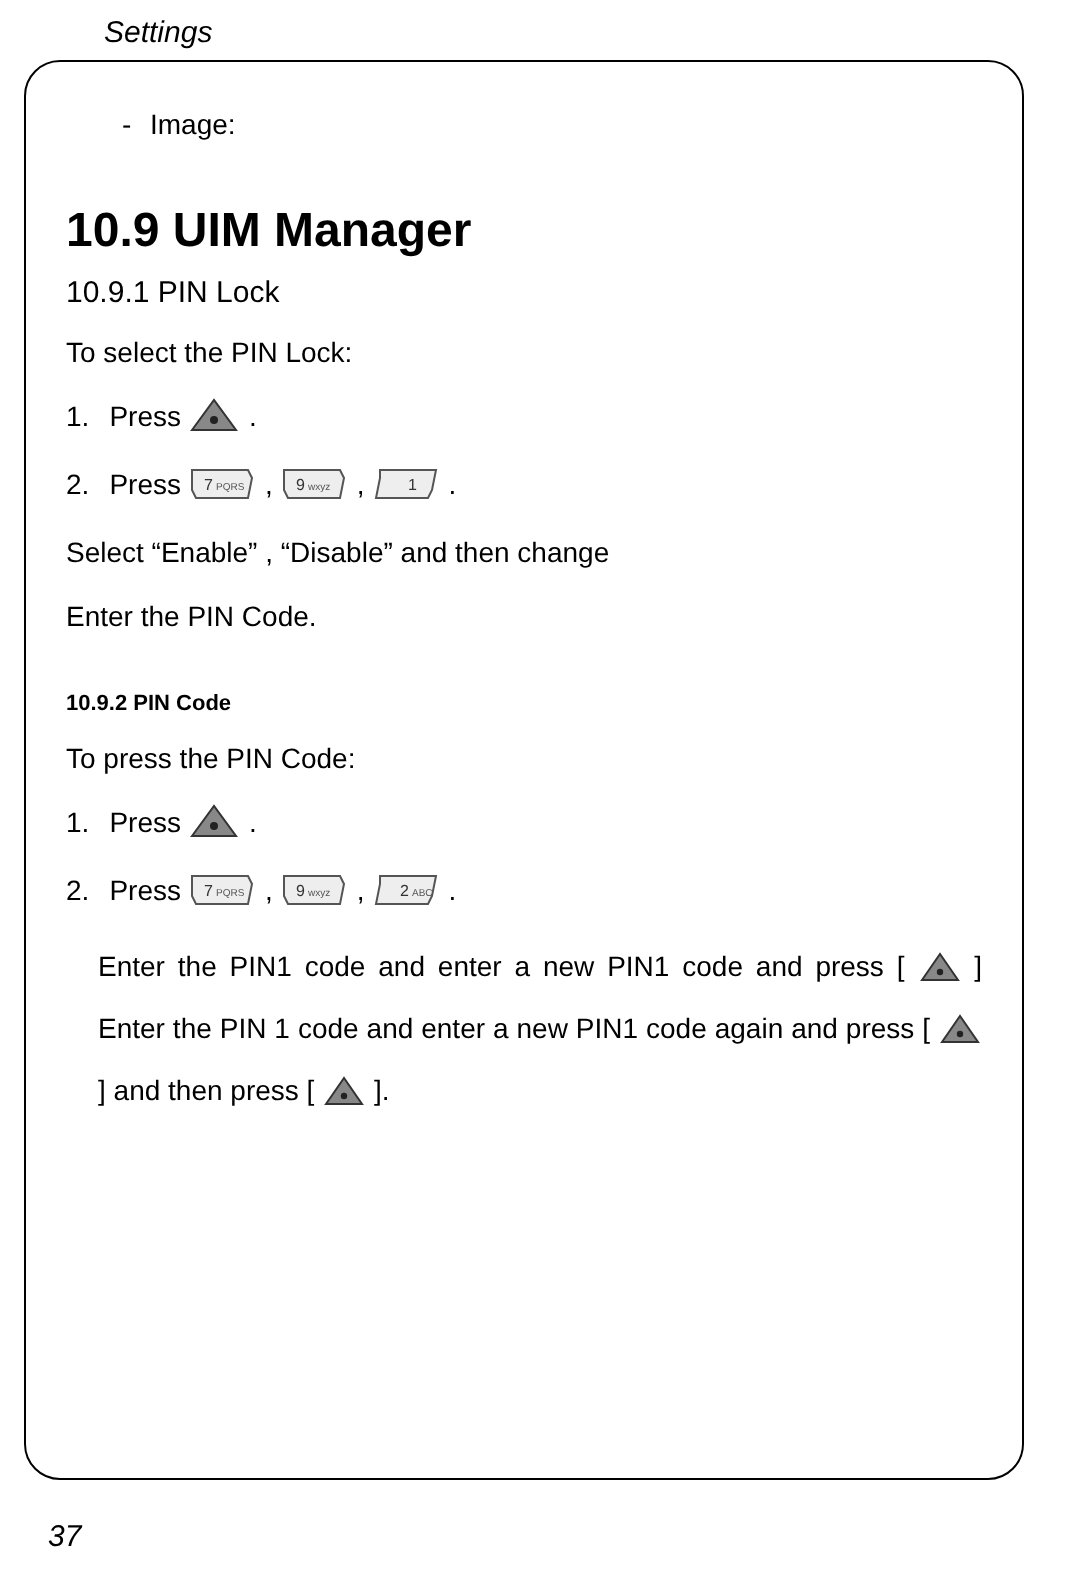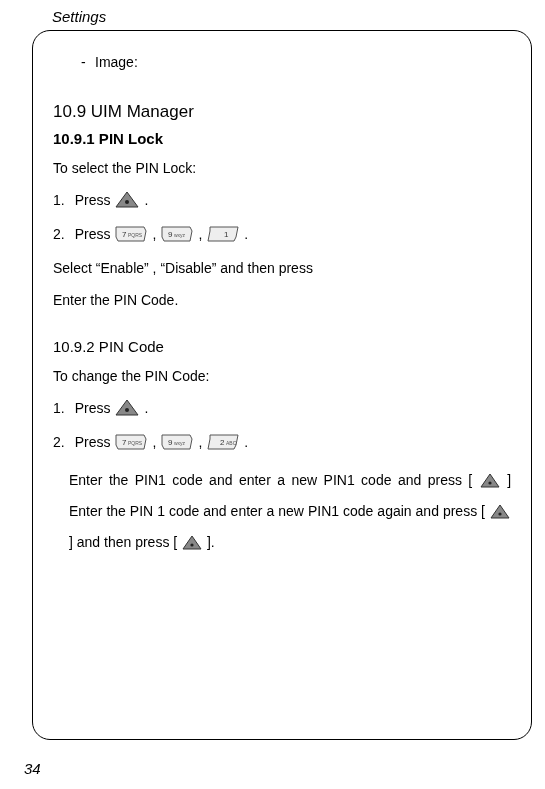--- a/index.html
+++ b/index.html
@@ -13,48 +13,48 @@
   .header {
     position: absolute;
     top: 8px;
     left: 52px;
     font-style: italic;
     font-size: 15px;
   }
   .frame {
     position: absolute;
     top: 30px;
-    left: 32px;
+    left: 12px;
     width: 500px;
     height: 710px;
     border: 1.5px solid #000;
     border-radius: 18px;
     padding: 18px 20px 20px 20px;
   }
   .bullets {
     margin-left: 28px;
     font-size: 14px;
     line-height: 1.9;
   }
   .bullets .dash { display: inline-block; width: 14px; }
   .h1 {
-    font-size: 17px;
-    font-weight: normal;
+    font-size: 24px;
+    font-weight: bold;
     margin-top: 26px;
     margin-bottom: 8px;
   }
   .h2 {
     font-size: 15px;
-    font-weight: bold;
+    font-weight: normal;
     margin-top: 4px;
     margin-bottom: 10px;
   }
   .h2b {
-    font-size: 15px;
-    font-weight: normal;
+    font-size: 11px;
+    font-weight: bold;
     margin-top: 26px;
     margin-bottom: 10px;
   }
   .body-text {
     font-size: 14px;
     line-height: 1.6;
     margin-bottom: 10px;
   }
   .step {
     font-size: 14px;
@@ -133,25 +133,25 @@
     <span>,</span>
     <span class="icon">
       <svg width="34" height="18" viewBox="0 0 34 18">
         <path d="M4 2 H32 L30 12 L28 16 H2 L4 6 Z" fill="#eee" stroke="#555" stroke-width="1"></path>
         <text x="18" y="12" font-size="8" fill="#333">1</text>
       </svg>
     </span>
     <span>.</span>
   </div>
 
-  <div class="body-text">Select “Enable” , “Disable” and then press</div>
+  <div class="body-text">Select “Enable” , “Disable” and then change</div>
   <div class="body-text">Enter the PIN Code.</div>
 
   <div class="h2b">10.9.2 PIN Code</div>
-  <div class="body-text">To change the PIN Code:</div>
+  <div class="body-text">To press the PIN Code:</div>
 
   <div class="step">
     <span class="num">1.</span>
     <span>Press</span>
     <span class="icon">
       <svg width="26" height="22" viewBox="0 0 26 22">
         <path d="M2 18 L13 3 L24 18 Z" fill="#888" stroke="#333" stroke-width="1"></path>
         <circle cx="13" cy="13" r="2" fill="#222"></circle>
       </svg>
     </span>
@@ -207,13 +207,13 @@
       <svg width="22" height="18" viewBox="0 0 22 18">
           <path d="M2 15 L11 2 L20 15 Z" fill="#888" stroke="#333" stroke-width="1"></path>
           <circle cx="11" cy="11" r="1.6" fill="#222"></circle>
         </svg>
     </span>
     <span>].</span>
   </div>
 
 </div>
 
-<div class="pagenum">34</div>
+<div class="pagenum">37</div>
 
 </body></html>

